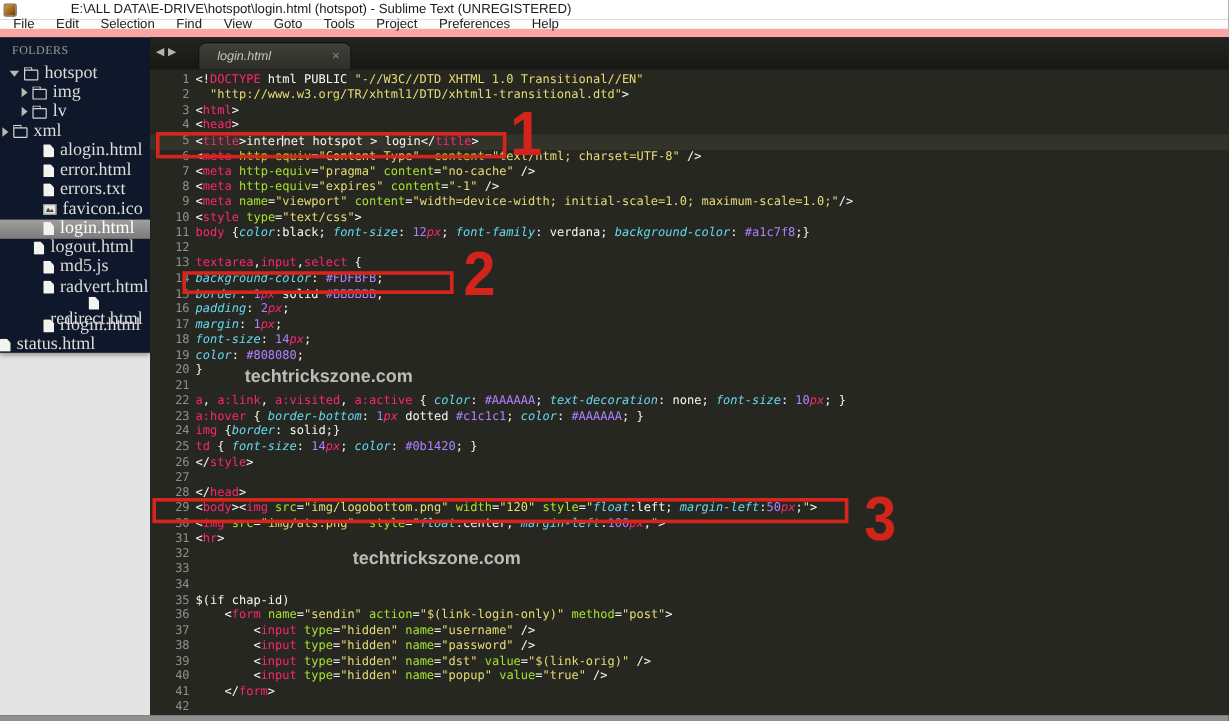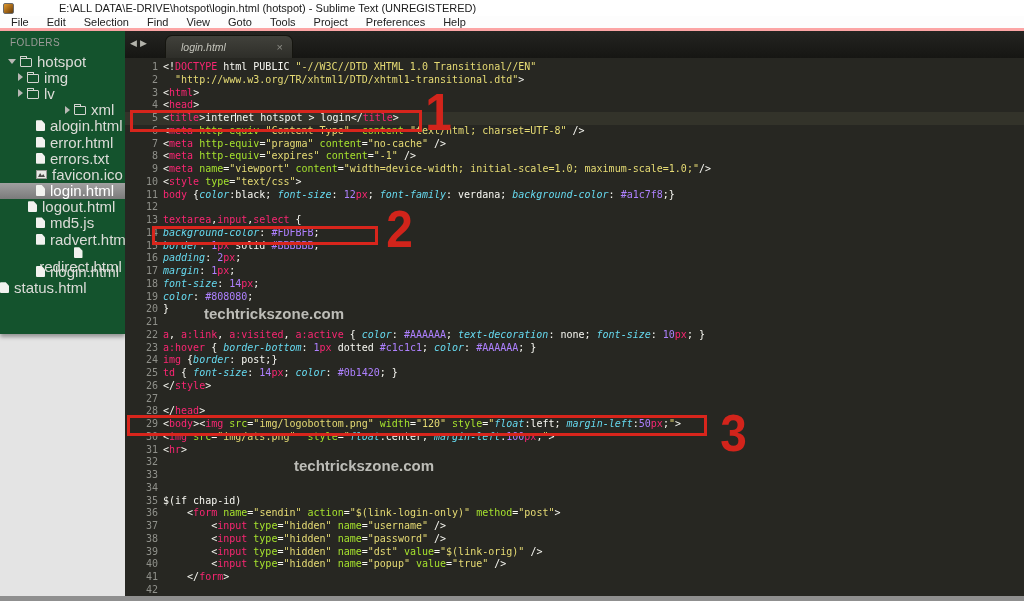--- a/index.html
+++ b/index.html
@@ -6,28 +6,28 @@
   html,body { margin:0; padding:0; }
   body {
     width:1024px; height:601px; overflow:hidden; position:relative;
     background:#272722; font-family:"Liberation Sans", sans-serif;
   }
   
   .titlebar { height:16px; background:#ffffff; display:flex; align-items:center; padding-left:3px; }
   .app-icon { width:11px; height:11px; border-radius:2px; margin-right:5px;
     background:linear-gradient(135deg,#e09a2f 0%,#9c6014 60%,#5f3a0c 100%); border:1px solid #6b6b6b; }
   .title-text { font-size:11px; color:#1a1a1a; white-space:nowrap;padding-left:40px; }
-  .menubar { height:15px; background:#fdfdfd; display:flex; align-items:center; padding-left:2px; border-bottom:3px solid #fca5a5; }
+  .menubar { height:15px; background:#fdfdfd; display:flex; align-items:center; padding-left:2px; border-bottom:7px solid #fca5a5; }
   .menu-item { font-size:11px; color:#222; padding:0 9px; cursor:default; }
   
   .main { position:absolute; top:31px; left:0; right:0; bottom:5px; display:flex; }
   .bottom-strip { position:absolute; left:0; right:0; bottom:0; height:5px; background:#8f8f8f; }
   
   .sidebar { width:125px; flex:0 0 125px; background:#e4e4e4; display:flex; flex-direction:column; }
-  .sidebar-dark { background:#14532d; height:303px; padding-top:3px; overflow:hidden; box-shadow:0 3px 4px rgba(0,0,0,.35); }
+  .sidebar-dark { background:#0f172a; height:263px; padding-top:3px; overflow:hidden; box-shadow:0 3px 4px rgba(0,0,0,.35);font-family:Liberation Serif, serif; }
   .folders-header { color:#9b9b98; font-size:10px; padding:3px 0 5px 10px; letter-spacing:.4px; }
   .tree-row { height:16.2px; display:flex; align-items:center; font-size:15px; color:#dcdcd8; white-space:nowrap; }
   .tree-row.selected { background:linear-gradient(#a0a0a0,#7b7b7b); color:#ffffff; }
   .tri { width:0; height:0; border-style:solid; margin-right:4px; flex:0 0 auto; }
   .tri-down  { border-width:5px 4px 0 4px; border-color:#b8b8b4 transparent transparent transparent; }
   .tri-right { border-width:4px 0 4px 5px; border-color:transparent transparent transparent #b8b8b4; }
   .ic { margin-right:5px; flex:0 0 auto; position:relative; }
   .ic-folder { width:12px; height:9px; border:1px solid #d5d5d1; border-radius:1px; margin-top:2px; }
   .ic-folder::before { content:""; position:absolute; top:-3px; left:-1px; width:5px; height:2px;
     border:1px solid #d5d5d1; border-bottom:none; border-radius:1px 1px 0 0; }
@@ -49,21 +49,21 @@
   .line { display:flex; height:12.75px; line-height:12.8px; font-family:"DejaVu Sans Mono", monospace; font-size:10px; white-space:pre; }
   .line.active { background:#33332a; }
   .gutter { flex:0 0 33px; width:33px; text-align:right; color:#8f908a; }
   .code { padding-left:5px; }
   .seg-pl { color:#f8f8f2; }
   .seg-tg { color:#f92672; }
   .seg-at { color:#a6e22e; }
   .seg-st { color:#e6db74; }
   .seg-pr { color:#66d9ef; font-style:italic; }
   .seg-nu { color:#ae81ff; }
-  .seg-un { color:#f92672; }
+  .seg-un { color:#f92672; font-style:italic; }
   .caret { display:inline-block; width:1px; height:10px; background:#f8f8f0; vertical-align:-1px; }
   
   .ann-box { position:absolute; border:3px solid #d8251c; z-index:6; pointer-events:none; }
   #ann-box-1 { left:130px; top:110px; width:292px; height:22px; }
   #ann-box-2 { left:152px; top:226px; width:226px; height:19px; }
   #ann-box-3 { left:127px; top:415px; width:580px; height:21px; }
   .ann-num { position:absolute; z-index:6; color:#d2241b; font-weight:bold; font-size:52px; line-height:1;
     font-family:"Liberation Sans", sans-serif; transform:scaleX(.92); pointer-events:none; }
   #ann-num-1 { left:424px; top:86px; }
   #ann-num-2 { left:385px; top:203px; }
@@ -107,21 +107,21 @@
           <div class="tree-row" style="padding-left: 18px;">
             <span class="tri tri-right"></span>
             <span class="ic ic-folder"></span>
             <span>img</span>
           </div>
           <div class="tree-row" style="padding-left: 18px;">
             <span class="tri tri-right"></span>
             <span class="ic ic-folder"></span>
             <span>lv</span>
           </div>
-          <div class="tree-row" style="padding-left: 34px; margin-left: 31px;">
+          <div class="tree-row" style="padding-left: 2px;">
             <span class="tri tri-right"></span>
             <span class="ic ic-folder"></span>
             <span>xml</span>
           </div>
           <div class="tree-row" style="padding-left: 36px;">
             <span class="ic ic-page"></span>
             <span>alogin.html</span>
           </div>
           <div class="tree-row" style="padding-left: 36px;">
             <span class="ic ic-page"></span>
@@ -192,21 +192,21 @@
         <div class="line"><span class="gutter">14</span><span class="code"><span class="seg-pr">background-color</span><span class="seg-pl">: </span><span class="seg-nu">#FDFBFB</span><span class="seg-pl">;</span></span></div>
         <div class="line"><span class="gutter">15</span><span class="code"><span class="seg-pr">border</span><span class="seg-pl">: </span><span class="seg-nu">1</span><span class="seg-un">px</span><span class="seg-pl"> solid </span><span class="seg-nu">#BBBBBB</span><span class="seg-pl">;</span></span></div>
         <div class="line"><span class="gutter">16</span><span class="code"><span class="seg-pr">padding</span><span class="seg-pl">: </span><span class="seg-nu">2</span><span class="seg-un">px</span><span class="seg-pl">;</span></span></div>
         <div class="line"><span class="gutter">17</span><span class="code"><span class="seg-pr">margin</span><span class="seg-pl">: </span><span class="seg-nu">1</span><span class="seg-un">px</span><span class="seg-pl">;</span></span></div>
         <div class="line"><span class="gutter">18</span><span class="code"><span class="seg-pr">font-size</span><span class="seg-pl">: </span><span class="seg-nu">14</span><span class="seg-un">px</span><span class="seg-pl">;</span></span></div>
         <div class="line"><span class="gutter">19</span><span class="code"><span class="seg-pr">color</span><span class="seg-pl">: </span><span class="seg-nu">#808080</span><span class="seg-pl">;</span></span></div>
         <div class="line"><span class="gutter">20</span><span class="code"><span class="seg-pl">}</span></span></div>
         <div class="line"><span class="gutter">21</span><span class="code"></span></div>
         <div class="line"><span class="gutter">22</span><span class="code"><span class="seg-tg">a</span><span class="seg-pl">, </span><span class="seg-tg">a:link</span><span class="seg-pl">, </span><span class="seg-tg">a:visited</span><span class="seg-pl">, </span><span class="seg-tg">a:active</span><span class="seg-pl"> { </span><span class="seg-pr">color</span><span class="seg-pl">: </span><span class="seg-nu">#AAAAAA</span><span class="seg-pl">; </span><span class="seg-pr">text-decoration</span><span class="seg-pl">: none; </span><span class="seg-pr">font-size</span><span class="seg-pl">: </span><span class="seg-nu">10</span><span class="seg-un">px</span><span class="seg-pl">; }</span></span></div>
         <div class="line"><span class="gutter">23</span><span class="code"><span class="seg-tg">a:hover</span><span class="seg-pl"> { </span><span class="seg-pr">border-bottom</span><span class="seg-pl">: </span><span class="seg-nu">1</span><span class="seg-un">px</span><span class="seg-pl"> dotted </span><span class="seg-nu">#c1c1c1</span><span class="seg-pl">; </span><span class="seg-pr">color</span><span class="seg-pl">: </span><span class="seg-nu">#AAAAAA</span><span class="seg-pl">; }</span></span></div>
-        <div class="line"><span class="gutter">24</span><span class="code"><span class="seg-tg">img</span><span class="seg-pl"> {</span><span class="seg-pr">border</span><span class="seg-pl">: post;}</span></span></div>
+        <div class="line"><span class="gutter">24</span><span class="code"><span class="seg-tg">img</span><span class="seg-pl"> {</span><span class="seg-pr">border</span><span class="seg-pl">: solid;}</span></span></div>
         <div class="line"><span class="gutter">25</span><span class="code"><span class="seg-tg">td</span><span class="seg-pl"> { </span><span class="seg-pr">font-size</span><span class="seg-pl">: </span><span class="seg-nu">14</span><span class="seg-un">px</span><span class="seg-pl">; </span><span class="seg-pr">color</span><span class="seg-pl">: </span><span class="seg-nu">#0b1420</span><span class="seg-pl">; }</span></span></div>
         <div class="line"><span class="gutter">26</span><span class="code"><span class="seg-pl">&lt;/</span><span class="seg-tg">style</span><span class="seg-pl">&gt;</span></span></div>
         <div class="line"><span class="gutter">27</span><span class="code"></span></div>
         <div class="line"><span class="gutter">28</span><span class="code"><span class="seg-pl">&lt;/</span><span class="seg-tg">head</span><span class="seg-pl">&gt;</span></span></div>
         <div class="line"><span class="gutter">29</span><span class="code"><span class="seg-pl">&lt;</span><span class="seg-tg">body</span><span class="seg-pl">&gt;&lt;</span><span class="seg-tg">img</span><span class="seg-pl"> </span><span class="seg-at">src</span><span class="seg-pl">=</span><span class="seg-st">"img/logobottom.png"</span><span class="seg-pl"> </span><span class="seg-at">width</span><span class="seg-pl">=</span><span class="seg-st">"120"</span><span class="seg-pl"> </span><span class="seg-at">style</span><span class="seg-pl">=</span><span class="seg-st">"</span><span class="seg-pr">float</span><span class="seg-pl">:left; </span><span class="seg-pr">margin-left</span><span class="seg-pl">:</span><span class="seg-nu">50</span><span class="seg-un">px</span><span class="seg-pl">;</span><span class="seg-st">"</span><span class="seg-pl">&gt;</span></span></div>
         <div class="line"><span class="gutter">30</span><span class="code"><span class="seg-pl">&lt;</span><span class="seg-tg">img</span><span class="seg-pl"> </span><span class="seg-at">src</span><span class="seg-pl">=</span><span class="seg-st">"img/ats.png"</span><span class="seg-pl">  </span><span class="seg-at">style</span><span class="seg-pl">=</span><span class="seg-st">"</span><span class="seg-pr">float</span><span class="seg-pl">:center; </span><span class="seg-pr">margin-left</span><span class="seg-pl">:</span><span class="seg-nu">100</span><span class="seg-un">px</span><span class="seg-pl">;</span><span class="seg-st">"</span><span class="seg-pl">&gt;</span></span></div>
         <div class="line"><span class="gutter">31</span><span class="code"><span class="seg-pl">&lt;</span><span class="seg-tg">hr</span><span class="seg-pl">&gt;</span></span></div>
         <div class="line"><span class="gutter">32</span><span class="code"></span></div>
         <div class="line"><span class="gutter">33</span><span class="code"></span></div>
         <div class="line"><span class="gutter">34</span><span class="code"></span></div>

